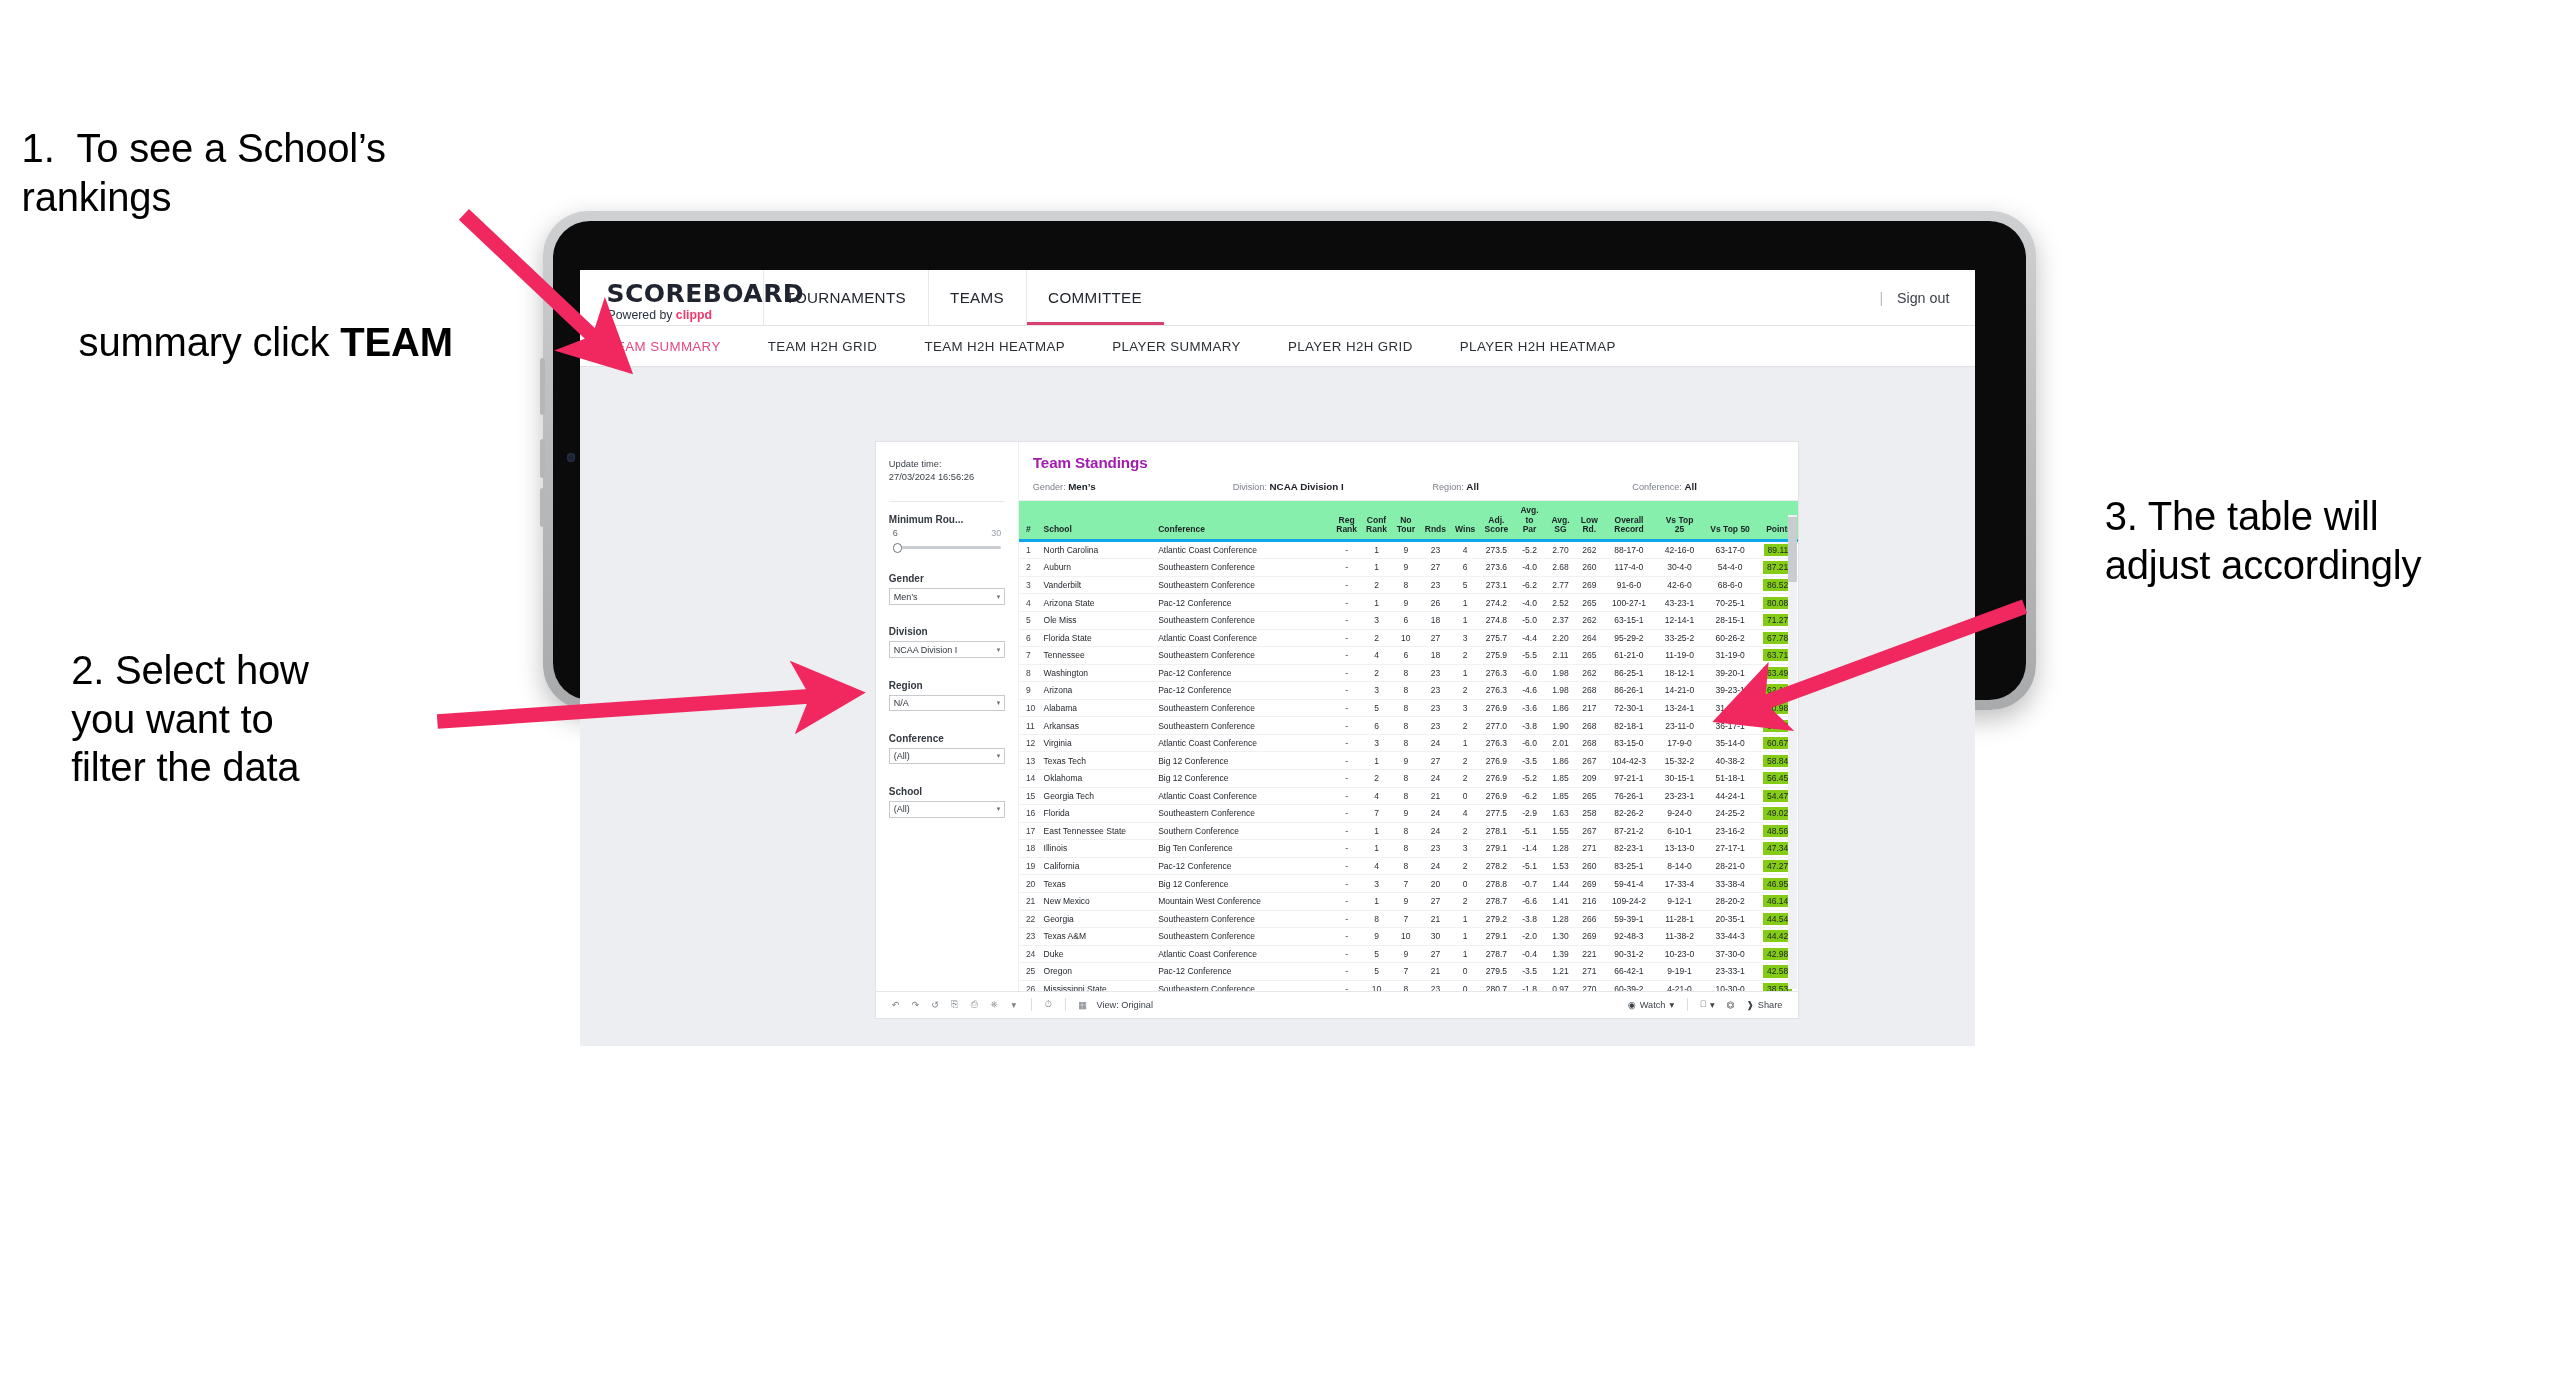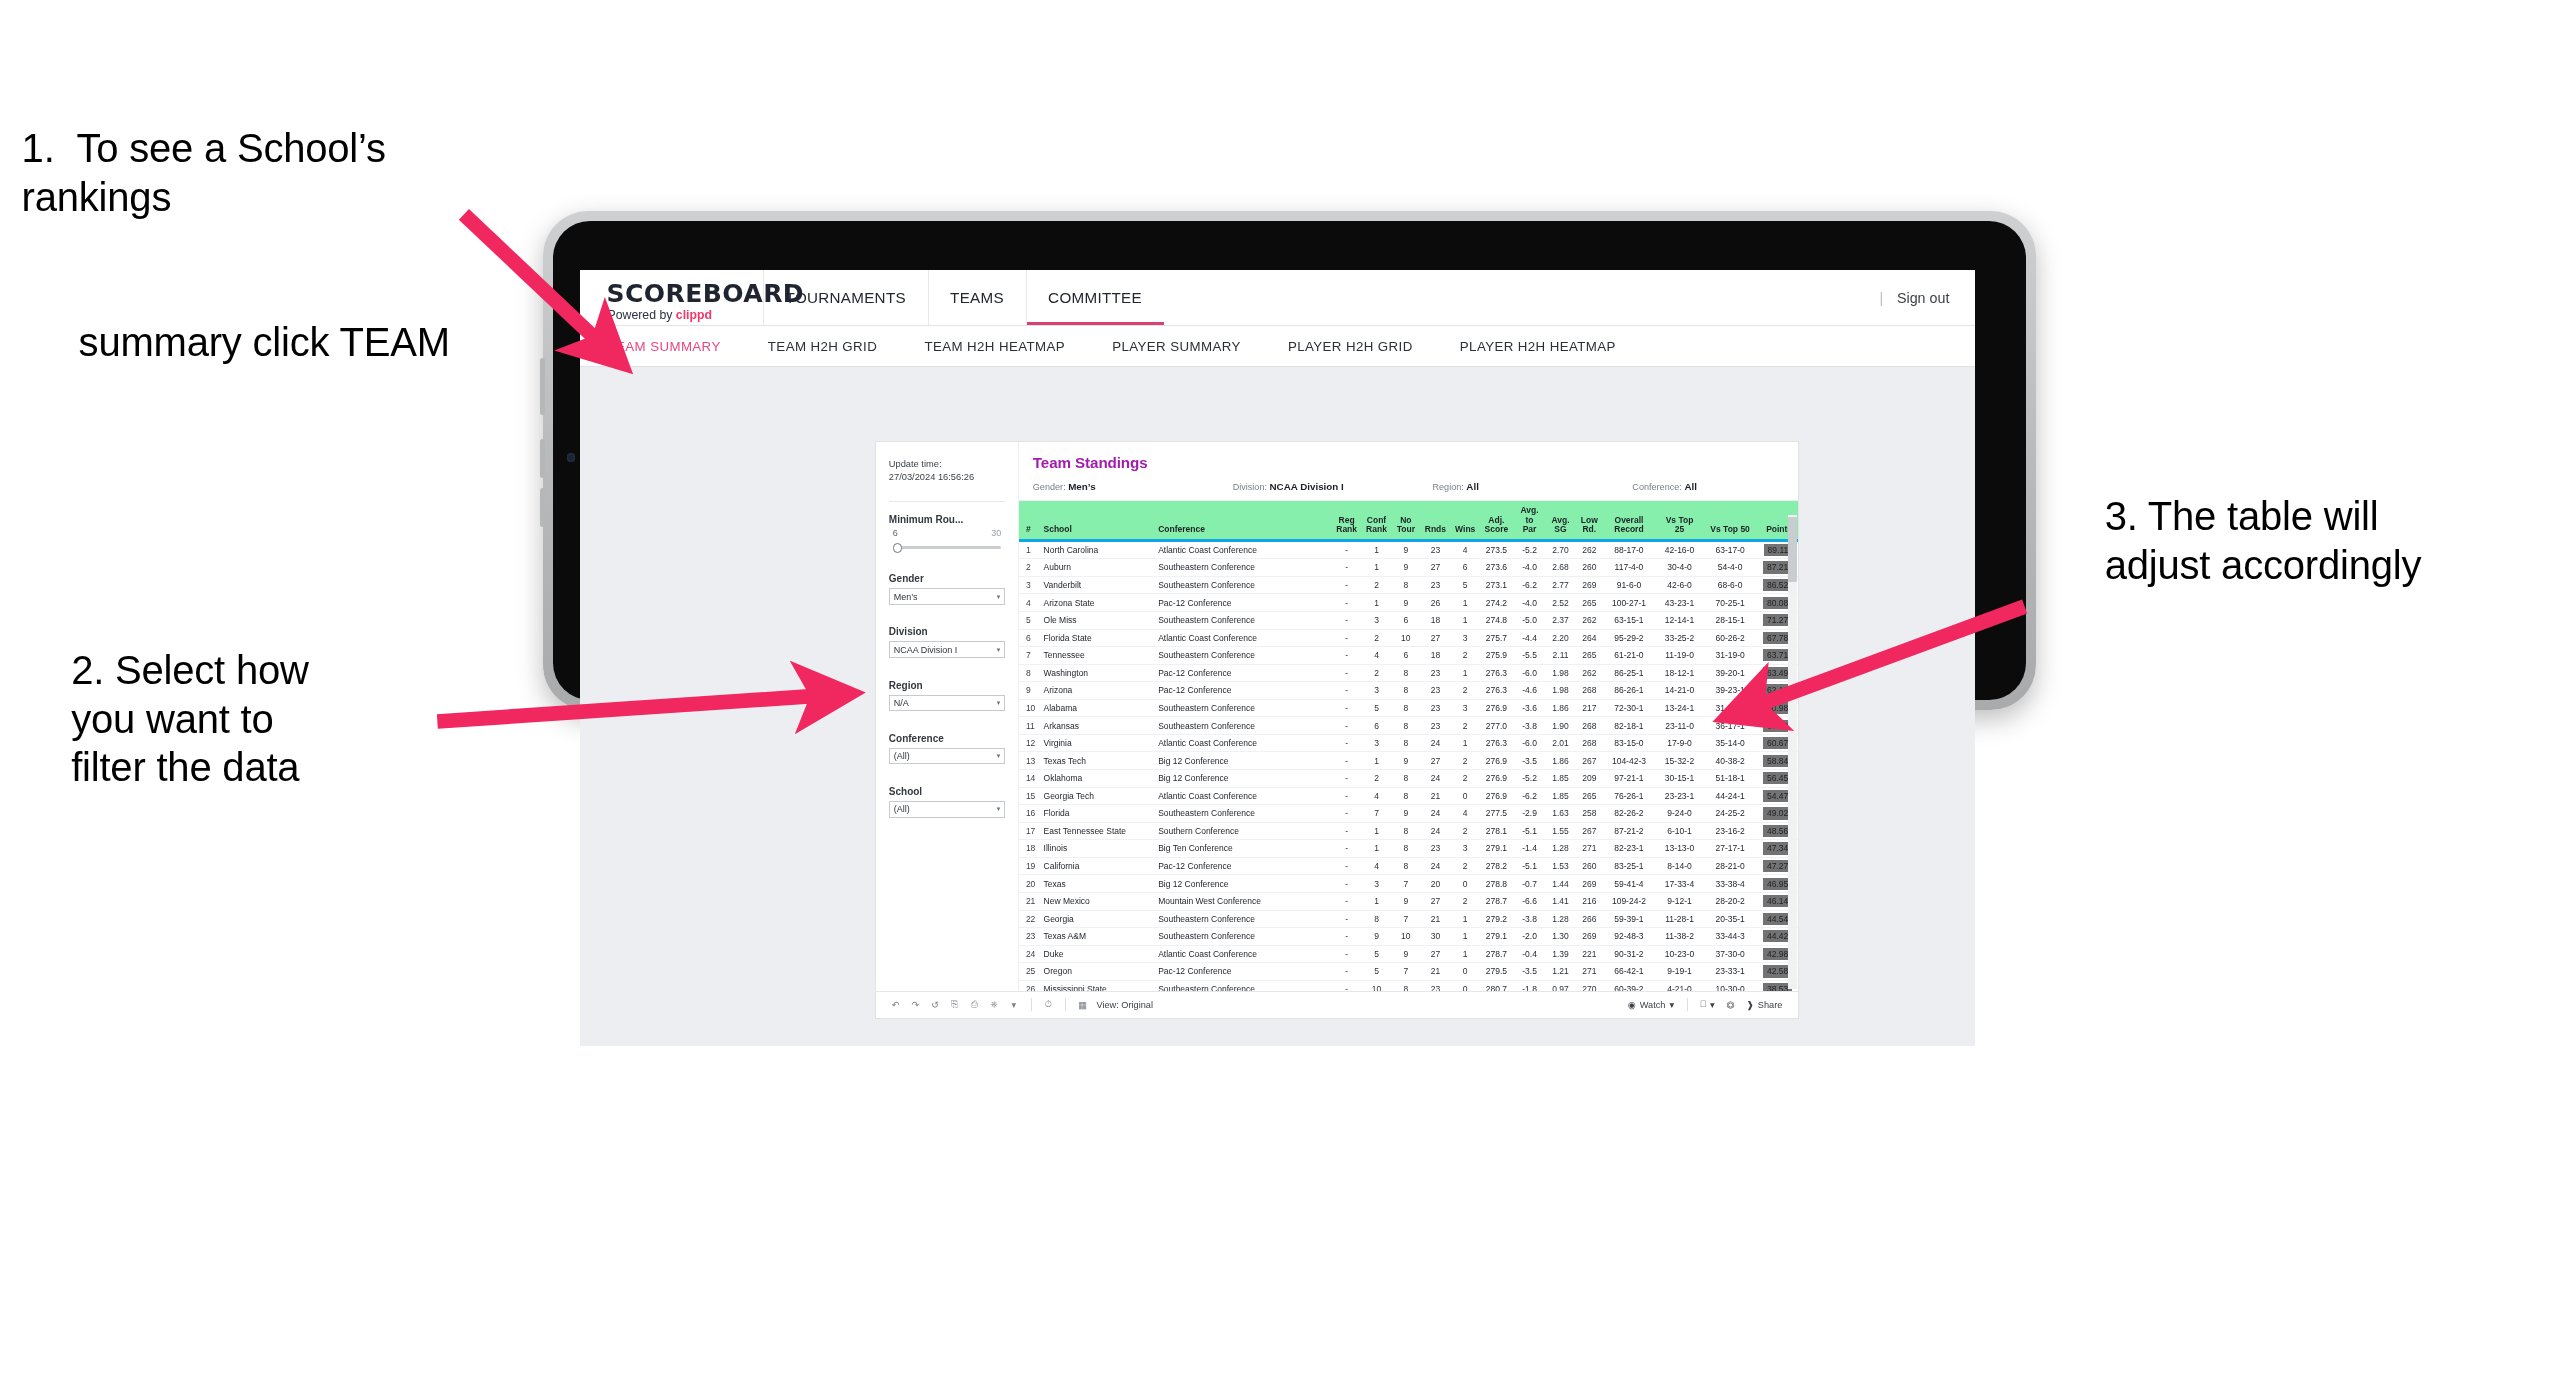--- a/index.html
+++ b/index.html
@@ -14,21 +14,21 @@
   
   .anno {
     position: absolute;
     color: #000;
     font-family: "Liberation Sans", sans-serif;
     font-size: 40px;
     line-height: 1.21;
     letter-spacing: -0.2px;
     white-space: pre-wrap;
   }
-  .anno b { font-weight: 400; }
+  .anno b { font-weight: 700; }
 
   #anno1 { left: 21.6px; top: 27.5px; width: 511px; }
   #anno1 .line { display: block; }
   #anno1 .indent { padding-left: 57px; display:block; }
   #anno2 { left: 27.5px; top: 598px; width: 393px; }
   #anno3 { left: 2061px; top: 444px; width: 531px; }
 
   
   #tablet {
     position: absolute;
@@ -171,21 +171,21 @@
     padding:2.2px 2.9px; border-bottom:1px solid #f0f1f3; line-height:1.2;
     white-space:nowrap;
   }
   .c-rank { width:15.7px; text-align:left; padding-left:6.9px !important; color:#3a3f46;}
   .c-school { width:102px; text-align:left; }
   .c-conf { width:157px; text-align:left; }
   .c-num { text-align:center; width:25.6px; color:#2b3037; }
   .c-num2 { text-align:center; width:29.5px; }
   .c-rec { text-align:center; width:45px; }
   .c-pts { text-align:right; width:35px; padding-right:5.9px !important; }
-  .pts-cell { display:inline-block; background:#737373; padding:1px 3.9px; color:#1d2127;text-align:right; }
+  .pts-cell { display:inline-block; background:#84cc16; padding:1px 3.9px; color:#1d2127;text-align:right; }
   thead .c-pts, thead .c-rec, thead .c-num, thead .c-num2 { text-align:center; }
   thead .c-pts { text-align:right; }
 
   .vscroll {
     position:absolute; right:1px; top:15.7px; width:8.8px; height:65px;
     background:#c9ccd0; border-radius:1px;
   }
   .vscroll-trough {
     position:absolute; right:1px; top:13.8px; width:8.8px; bottom:2px;
     background:#f0f1f3;

